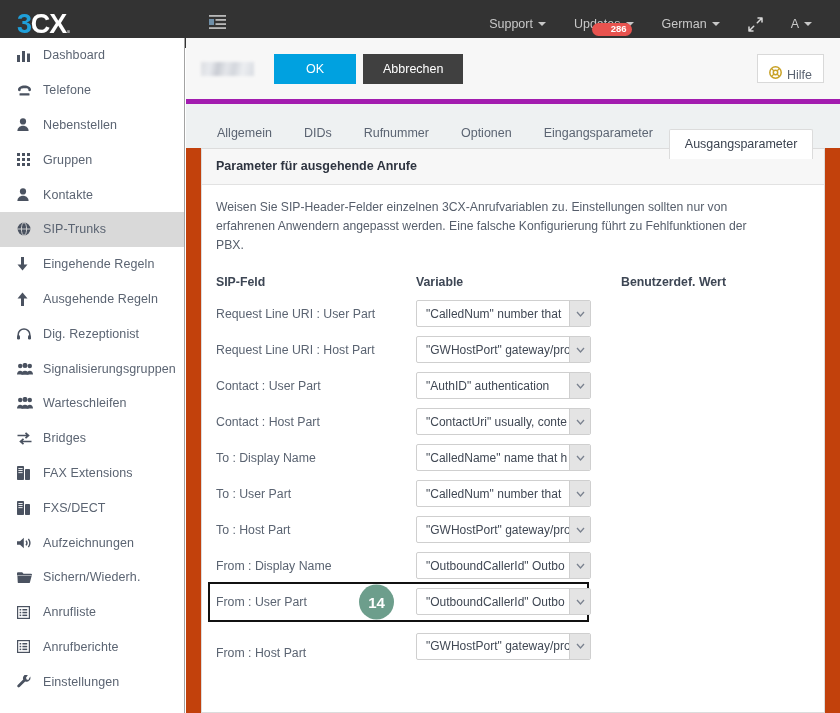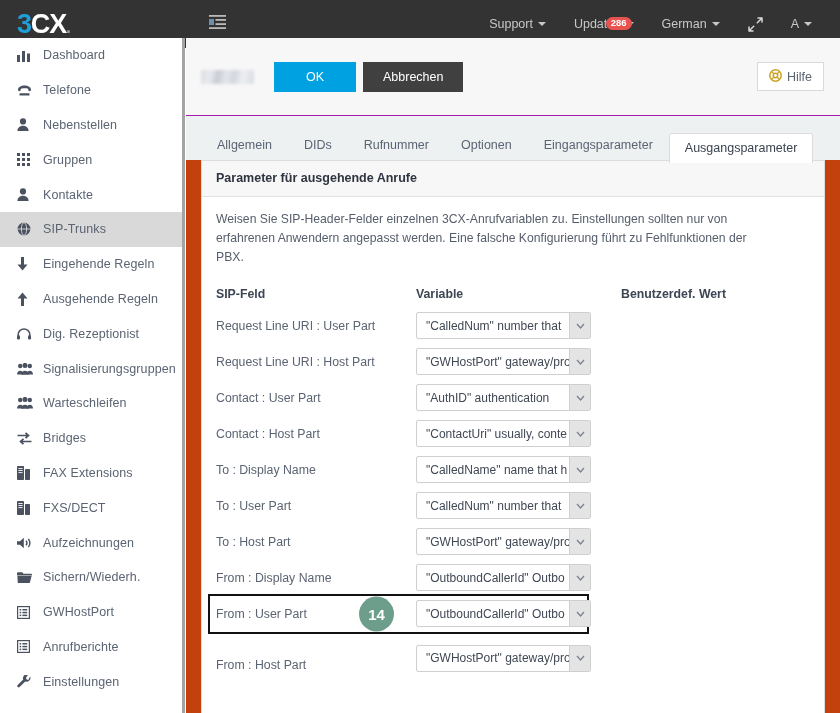--- a/index.html
+++ b/index.html
@@ -52,34 +52,34 @@
     white-space: nowrap;
   }
   .caret {
     display: inline-block; margin-left: 5px;
     width: 0; height: 0;
     border-left: 4px solid transparent;
     border-right: 4px solid transparent;
     border-top: 4px solid #c8c8c8;
   }
   .badge-count {
-    position: absolute; top: 12px; right: 16px;
+    position: absolute; top: 18px; right: 16px;
     background: #e8534f; color: #fff;
     font-size: 9.5px; font-weight: bold;
-    border-radius: 9px; padding: 1px 5px 2px 5px;
+    border-radius: 9px; padding: 1px 5px 2px 19px;
     line-height: 1.1;
   }
   .expand-icon { padding: 0 14px; cursor: pointer; display: flex; align-items: center; }
 
   
   .sidebar {
     position: absolute; top: 38px; left: 0;
     width: 185px; height: 675px;
     background: #ffffff;
-    border-right: 3px solid #a3a3a3;
+    border-right: 1px solid #a3a3a3;
     overflow: hidden;
   }
   .side-item {
     display: flex; align-items: center;
     height: 34.8px; padding-left: 17px;
     cursor: pointer;
   }
   .side-item.active { background: #d9d9d9; }
   .side-icon {
     width: 26px; flex: 0 0 26px;
@@ -91,22 +91,22 @@
     letter-spacing: 0.1px; white-space: nowrap;
   }
 
   
   .content {
     position: absolute; top: 38px; left: 186px;
     width: 654px; height: 675px;
     background: #ffffff;
   }
   .action-bar {
-    height: 78px; background: #f7f7f7;
-    border-bottom: 1px solid #a21caf;
+    height: 66px; background: #f7f7f7;
+    border-bottom: 5px solid #a21caf;
     display: flex; align-items: center;
     padding: 0 16px 0 15px;
   }
   .redacted-title {
     width: 53px; height: 14px;
     background: linear-gradient(100deg,#dcdee2 0%,#e8eaee 18%,#c9ccd3 32%,#e4e6ea 48%,#d3d6dc 62%,#eceef1 78%,#d8dbe1 100%);
     filter: blur(1.6px);
     margin-right: 20px; border-radius: 1px;
   }
   .btn {
@@ -114,40 +114,40 @@
     font-size: 12.5px; font-family: inherit;
     height: 30px; padding: 0 20px;
     margin-right: 7px;
   }
   .btn-ok { background: #00a1e0; color: #fff; min-width: 82px; }
   .btn-cancel { background: #404040; color: #fff; }
   .btn-help {
     margin-left: auto; margin-right: 0;
     background: #fff; color: #5b6472;
     border: 1px solid #d9d9d9;
-    display: flex; align-items: center; gap: 5px;
+    display: flex; align-items: flex-end; gap: 5px;
     padding: 0 11px; height: 29px;
   }
 
   
   .tabs-area { background: #eef1f2; padding: 14px 15px 0 15px; height: 44px; }
   .tabs { display: flex; align-items: flex-end; height: 30px; }
   .tab {
     font-size: 12.5px; color: #5b6472;
     padding: 7px 15px 8px 15px;
     cursor: pointer; white-space: nowrap;
     border: 1px solid transparent;
     border-bottom: none;
     line-height: 1.15;
   }
   .tab.active {
     background: #ffffff; color: #3b4350;
     border-color: #dcdcdc;
     border-radius: 2px 2px 0 0;
-    position: relative; top: 3px;
+    position: relative; top: 11px;
   }
 
   
   .panel-wrap { background: #c2410c; padding: 0 15px; height: 565px; }
   .panel {
     border: 1px solid #dcdcdc;
     background: #ffffff; height: 100%;
   }
   .panel-head {
     background: #f7f7f7;
@@ -483,21 +483,21 @@
         <svg width="13" height="13" viewBox="0 0 13 13">
             <rect x="0.5" y="0.5" width="12" height="12" fill="none" stroke="#4a5260" stroke-width="1.4"></rect>
             <rect x="2.6" y="3" width="1.6" height="1.5" fill="#4a5260"></rect>
             <rect x="5.4" y="3" width="4.8" height="1.5" fill="#4a5260"></rect>
             <rect x="2.6" y="5.8" width="1.6" height="1.5" fill="#4a5260"></rect>
             <rect x="5.4" y="5.8" width="4.8" height="1.5" fill="#4a5260"></rect>
             <rect x="2.6" y="8.6" width="1.6" height="1.5" fill="#4a5260"></rect>
             <rect x="5.4" y="8.6" width="4.8" height="1.5" fill="#4a5260"></rect>
           </svg>
       </span>
-      <span class="side-label">GWHostPort</span>
+      <span class="side-label">Anrufliste</span>
     </div>
 
     <div class="side-item">
       <span class="side-icon">
         <svg width="13" height="13" viewBox="0 0 13 13">
             <rect x="0.5" y="0.5" width="12" height="12" fill="none" stroke="#4a5260" stroke-width="1.4"></rect>
             <rect x="2.6" y="3" width="1.6" height="1.5" fill="#4a5260"></rect>
             <rect x="5.4" y="3" width="4.8" height="1.5" fill="#4a5260"></rect>
             <rect x="2.6" y="5.8" width="1.6" height="1.5" fill="#4a5260"></rect>
             <rect x="5.4" y="5.8" width="4.8" height="1.5" fill="#4a5260"></rect>

